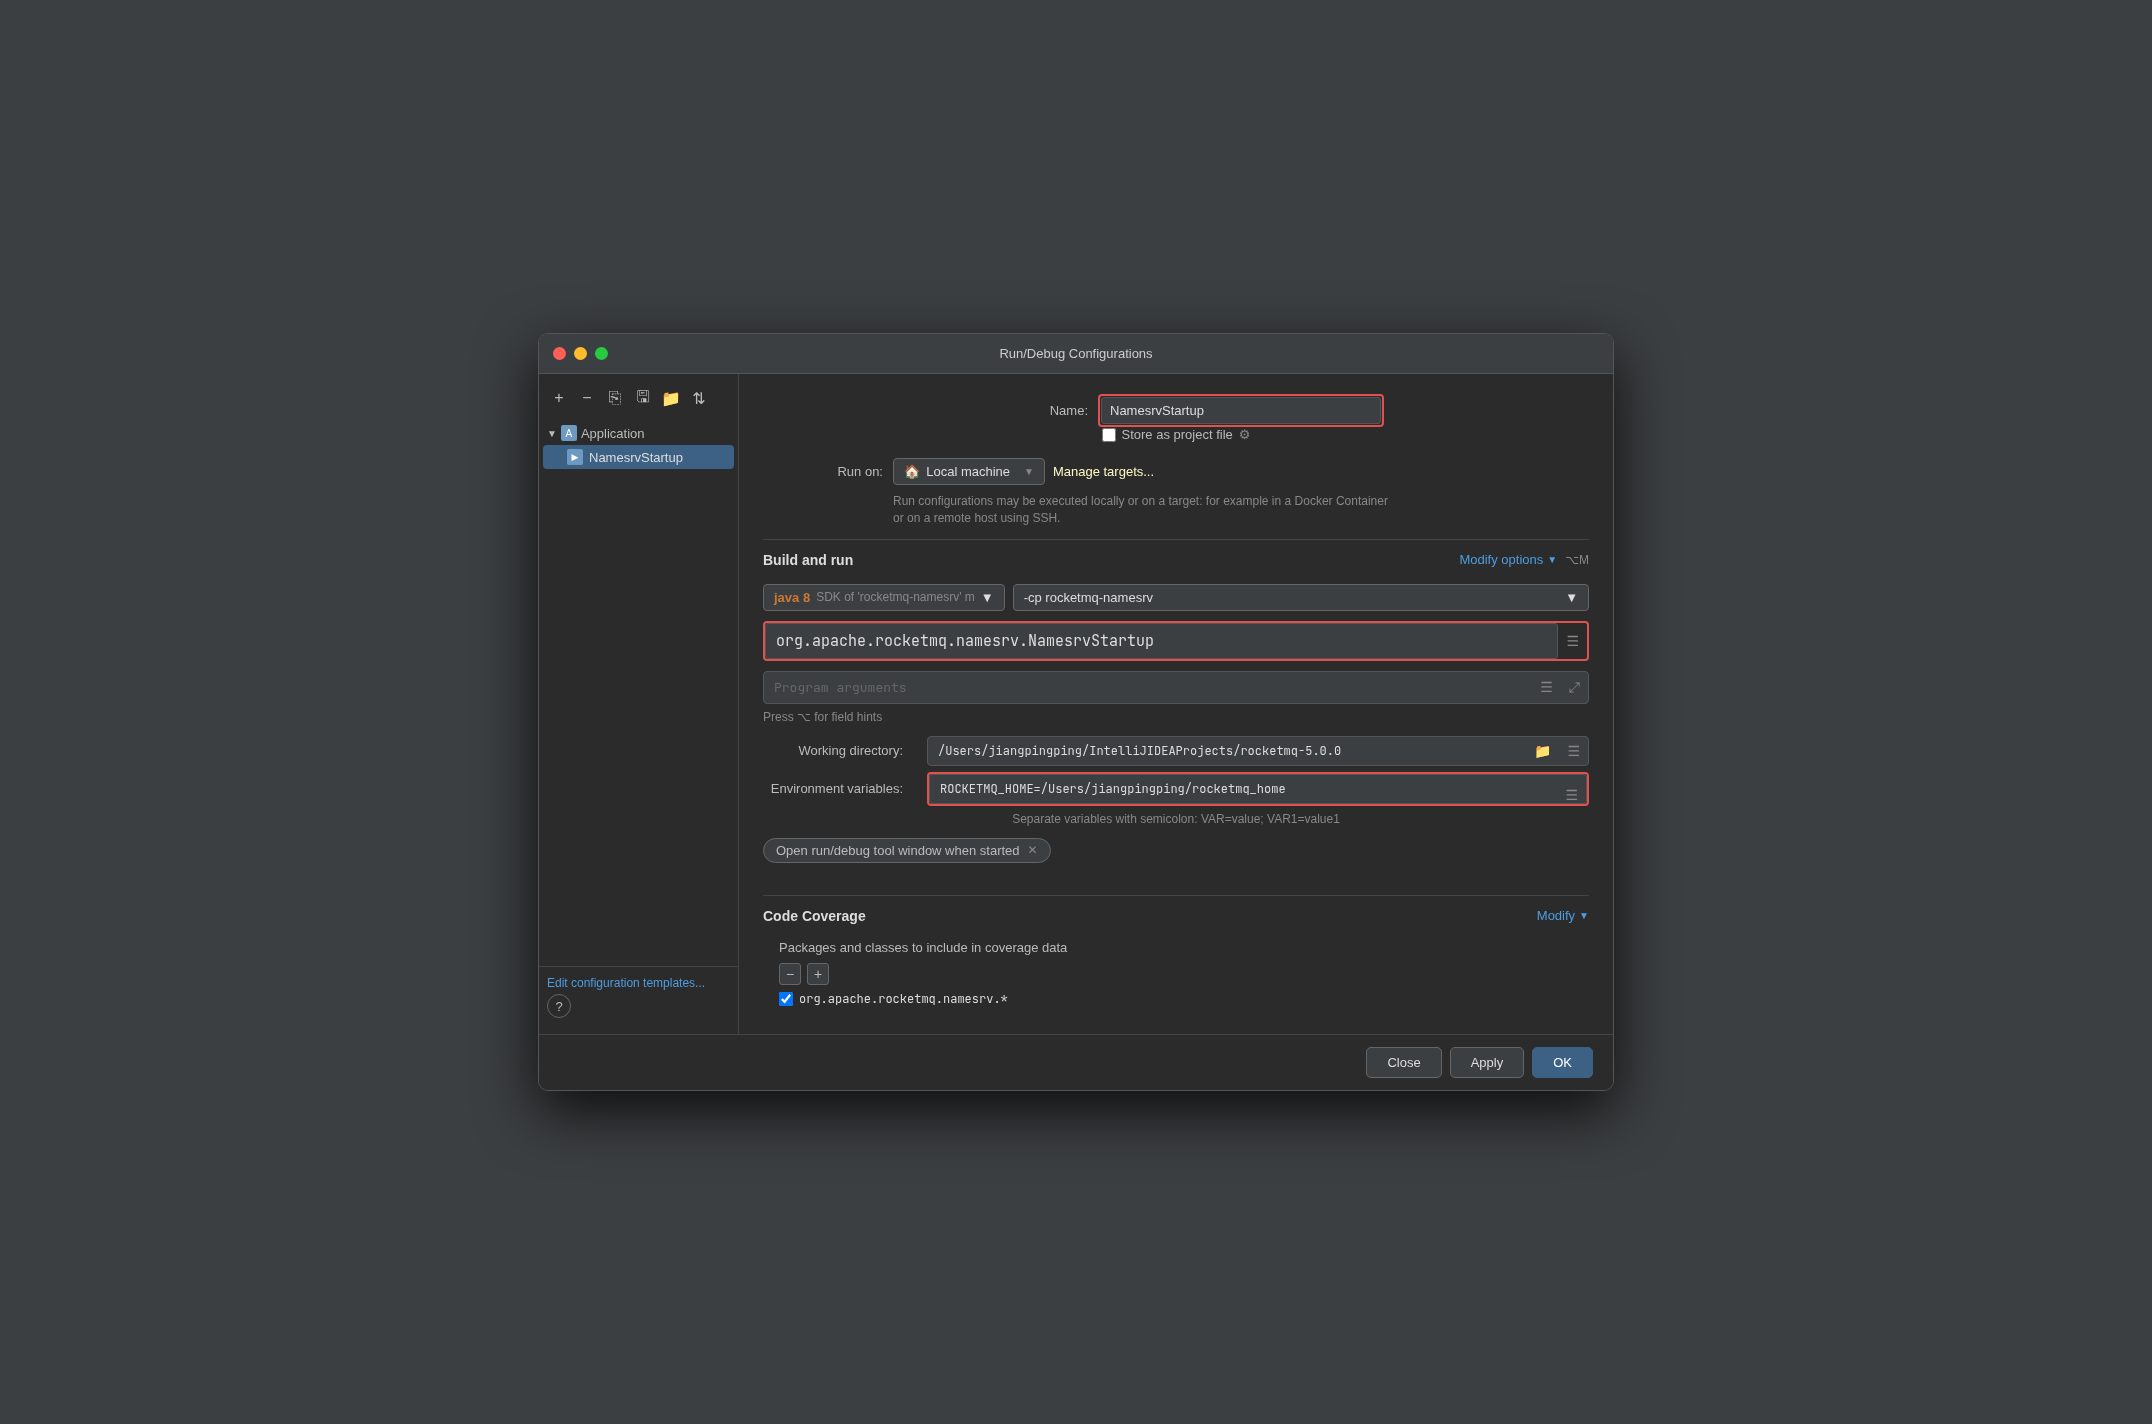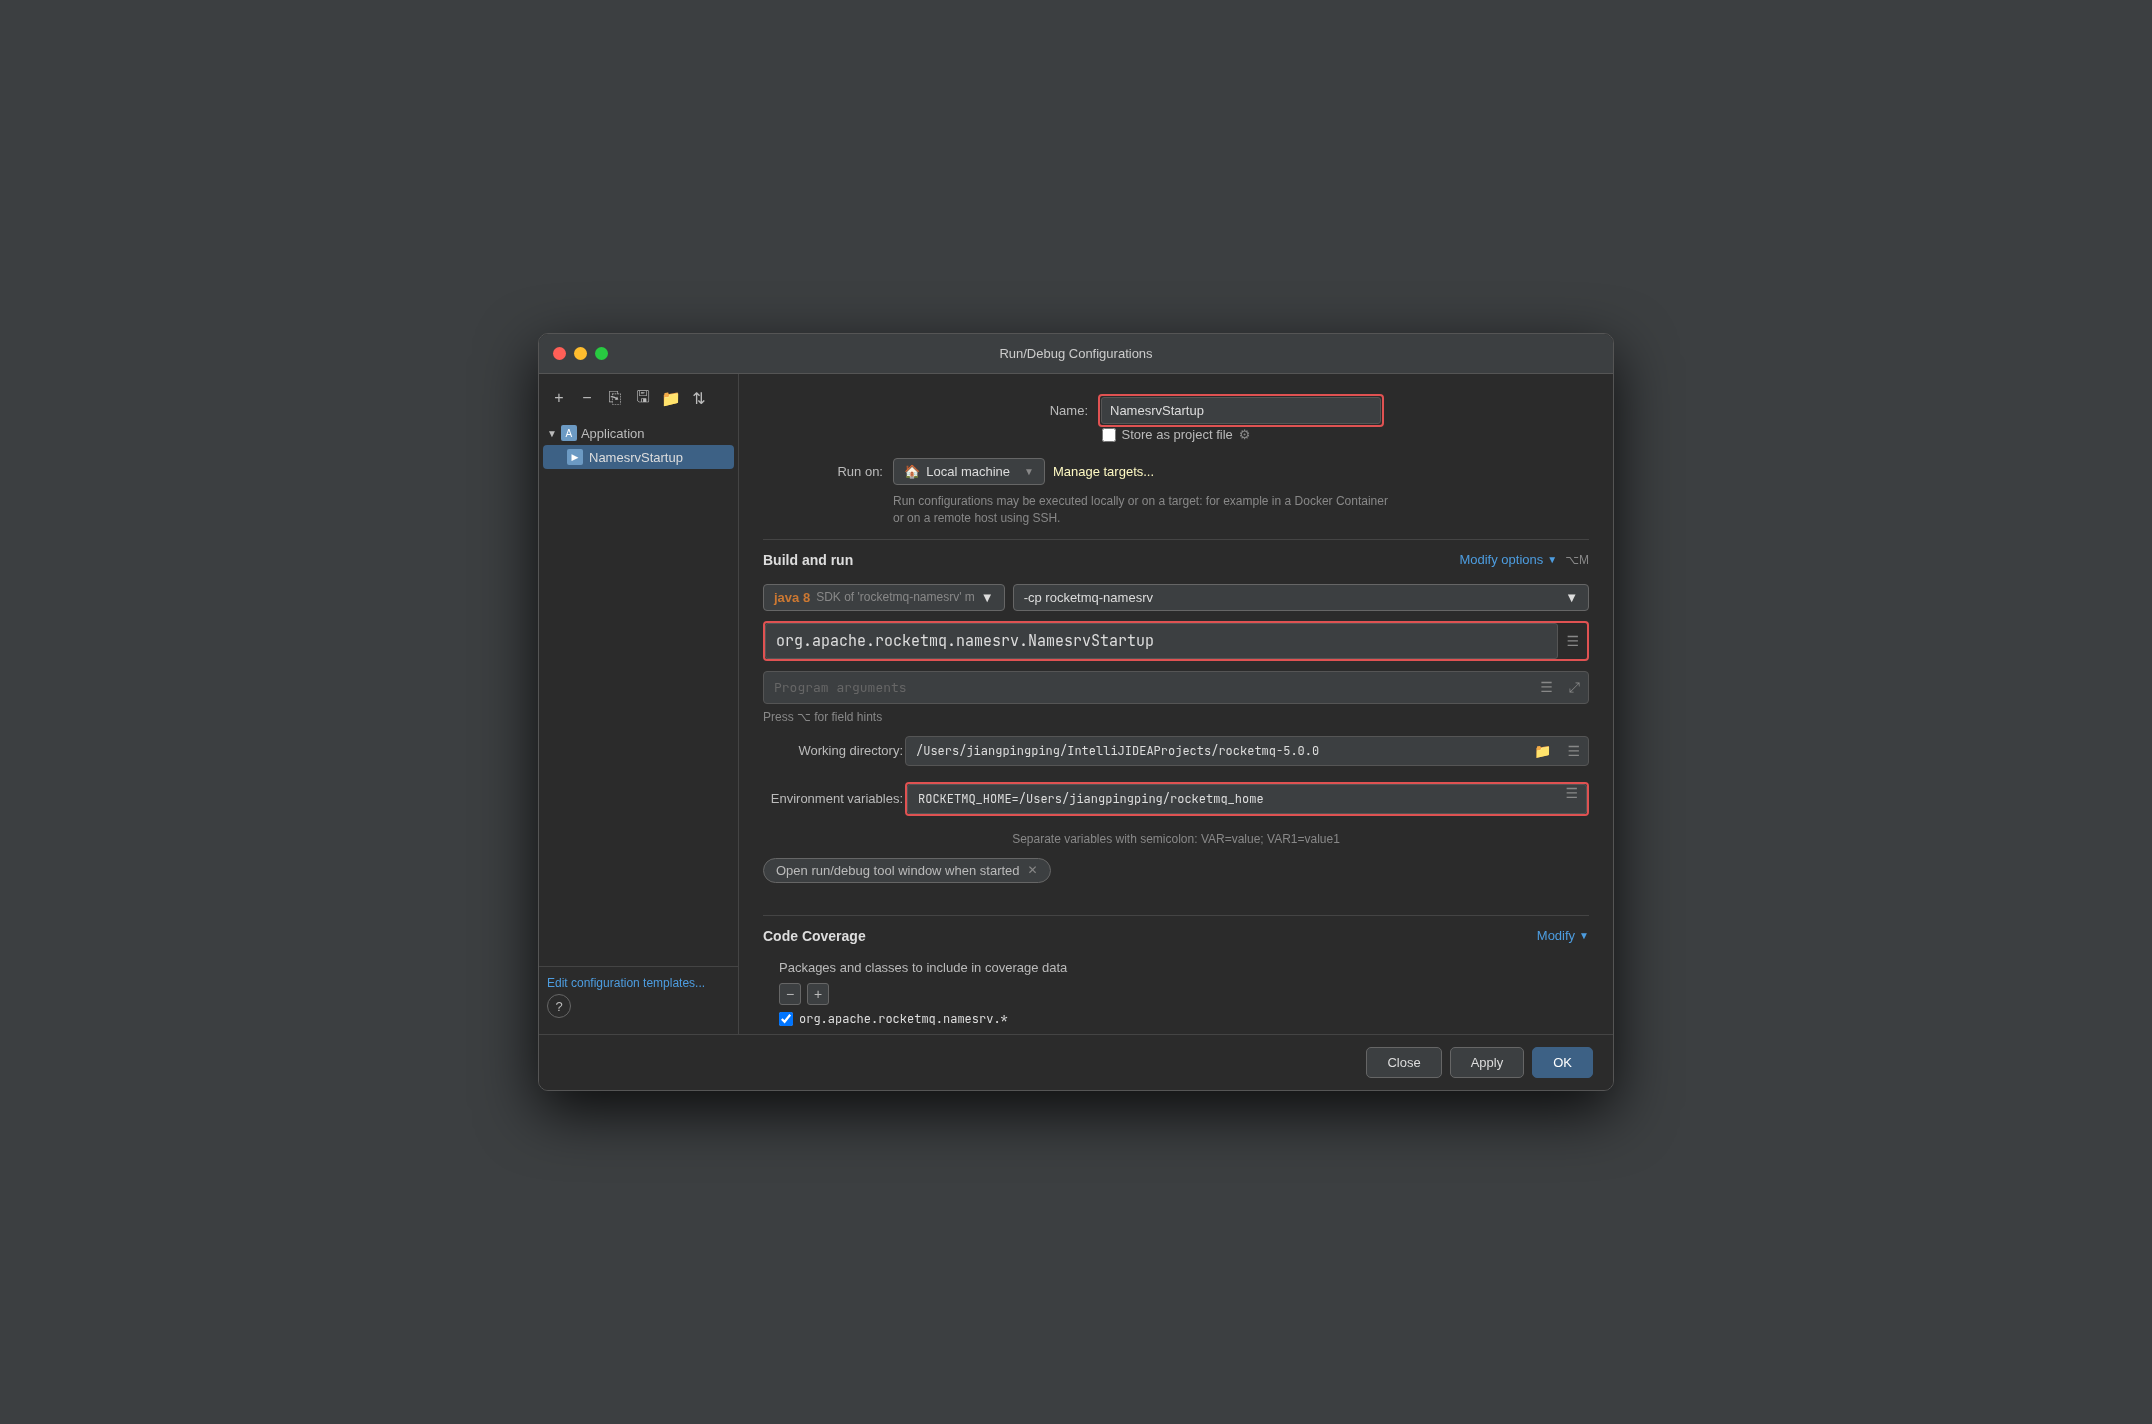--- a/index.html
+++ b/index.html
@@ -361,22 +361,22 @@
     }
     .program-args-input::placeholder { color: #666; }
     .press-hint {
       color: #888;
       font-size: 12px;
       margin-bottom: 12px;
     }
     .field-row {
       display: flex;
       align-items: center;
-      margin-bottom: 16px;
-      gap: 2px;
+      margin-bottom: 6px;
+      gap: 24px;
     }
     .field-label {
       color: #bbbbbb;
       font-size: 13px;
       min-width: 140px;
       text-align: right;
       flex-shrink: 0;
     }
     .dir-field {
       flex: 1;
@@ -399,21 +399,21 @@
     .env-field-wrapper {
       flex: 1;
       display: flex;
       align-items: center;
       border: 2px solid #e05252;
       border-radius: 4px;
     }
     .env-field {
       flex: 1;
       display: flex;
-      align-items: flex-start;
+      align-items: flex-end;
       background: #3c3f41;
       border: 1px solid #555;
       border-radius: 3px;
     }
     .env-input {
       flex: 1;
       background: transparent;
       border: none;
       color: #dddddd;
       font-family: 'JetBrains Mono', 'Courier New', monospace;

